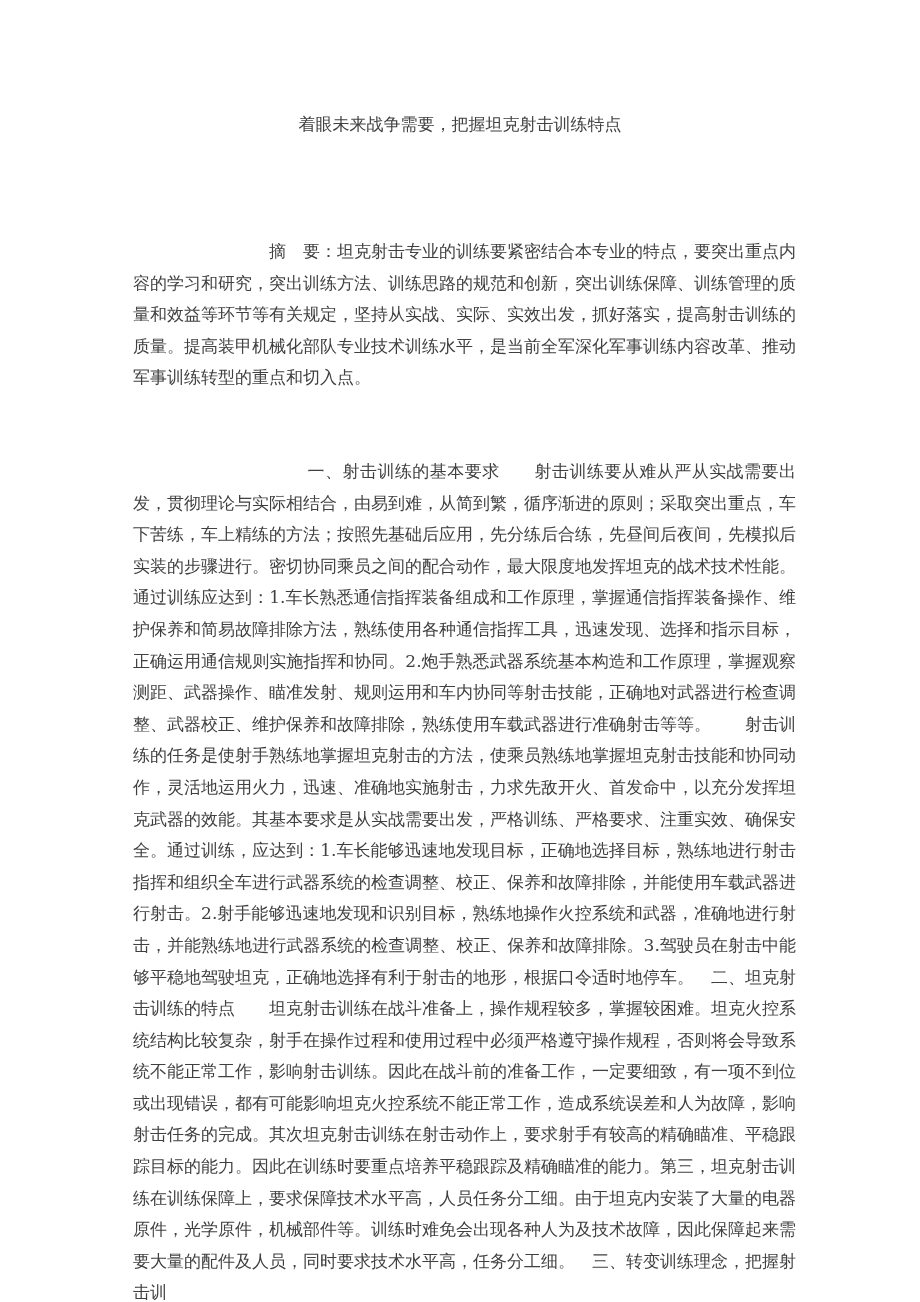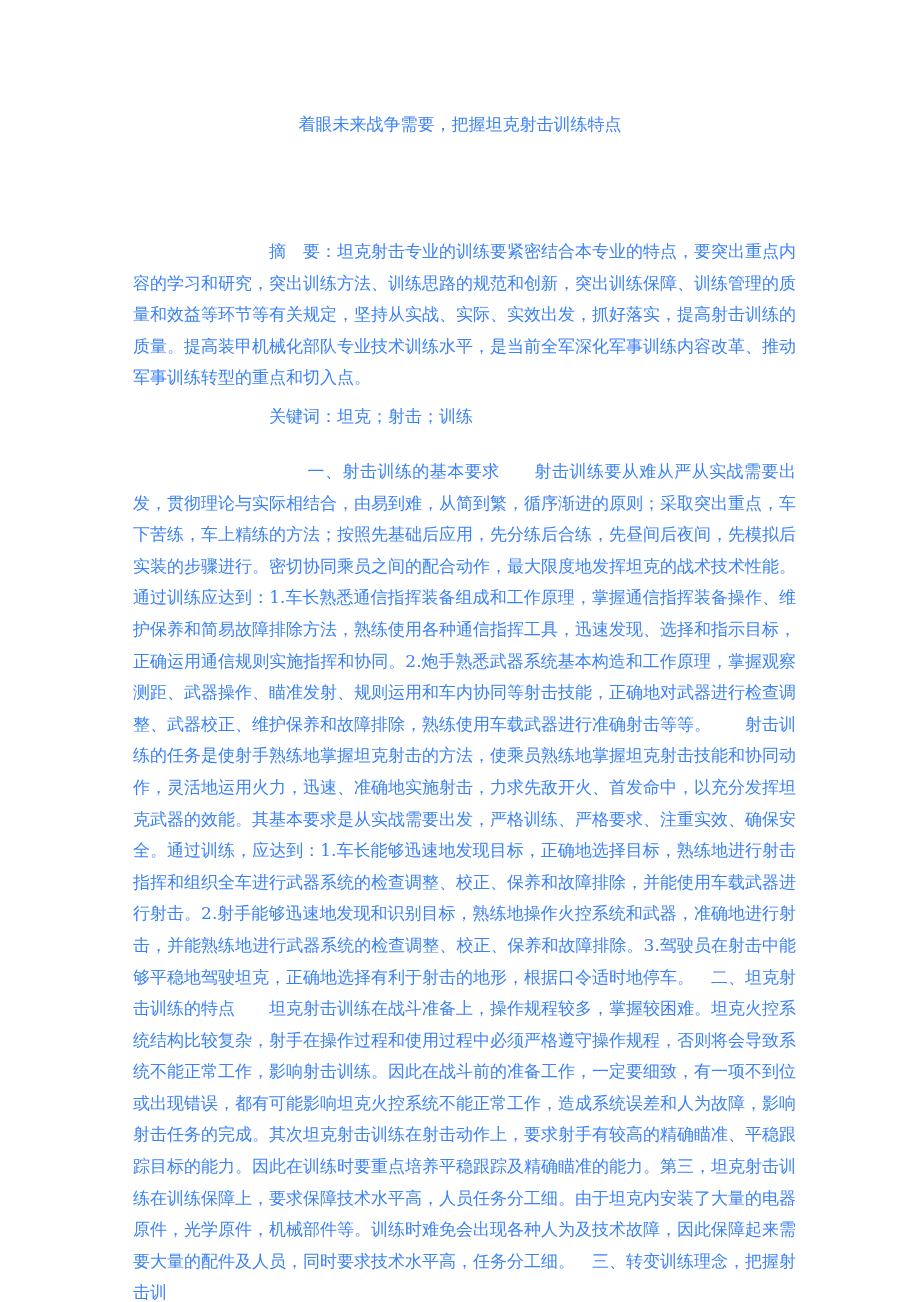--- a/index.html
+++ b/index.html
@@ -7,21 +7,21 @@
     padding: 0;
     background: #ffffff;
   }
   .page {
     position: relative;
     width: 920px;
     height: 1302px;
     background: #ffffff;
     overflow: hidden;
     font-family: "DejaVu Serif", "Liberation Serif", serif;
-    color: #3b82f6;
+    color: #404040;
   }
   .doc-title {
     position: absolute;
     top: 111px;
     left: 0;
     width: 920px;
     text-align: center;
     font-size: 17px;
     line-height: 26px;
   }
@@ -40,16 +40,15 @@
   .body-block { top: 456px; }
 </style>
 </head>
 <body>
 
 <div class="page">
   <div class="doc-title">着眼未来战争需要，把握坦克射击训练特点</div>
 
   <div class="text-block abstract-block">　　　　　　　　摘　要：坦克射击专业的训练要紧密结合本专业的特点，要突出重点内容的学习和研究，突出训练方法、训练思路的规范和创新，突出训练保障、训练管理的质量和效益等环节等有关规定，坚持从实战、实际、实效出发，抓好落实，提高射击训练的质量。提高装甲机械化部队专业技术训练水平，是当前全军深化军事训练内容改革、推动军事训练转型的重点和切入点。</div>
 
-  <div class="text-block keywords-block">　　　　　　　　关键词：坦克；射击；训练</div>
 
   <div class="text-block body-block">　　　　　　　　　　一、射击训练的基本要求　　射击训练要从难从严从实战需要出发，贯彻理论与实际相结合，由易到难，从简到繁，循序渐进的原则；采取突出重点，车下苦练，车上精练的方法；按照先基础后应用，先分练后合练，先昼间后夜间，先模拟后实装的步骤进行。密切协同乘员之间的配合动作，最大限度地发挥坦克的战术技术性能。通过训练应达到：1.车长熟悉通信指挥装备组成和工作原理，掌握通信指挥装备操作、维护保养和简易故障排除方法，熟练使用各种通信指挥工具，迅速发现、选择和指示目标，正确运用通信规则实施指挥和协同。2.炮手熟悉武器系统基本构造和工作原理，掌握观察测距、武器操作、瞄准发射、规则运用和车内协同等射击技能，正确地对武器进行检查调整、武器校正、维护保养和故障排除，熟练使用车载武器进行准确射击等等。　　射击训练的任务是使射手熟练地掌握坦克射击的方法，使乘员熟练地掌握坦克射击技能和协同动作，灵活地运用火力，迅速、准确地实施射击，力求先敌开火、首发命中，以充分发挥坦克武器的效能。其基本要求是从实战需要出发，严格训练、严格要求、注重实效、确保安全。通过训练，应达到：1.车长能够迅速地发现目标，正确地选择目标，熟练地进行射击指挥和组织全车进行武器系统的检查调整、校正、保养和故障排除，并能使用车载武器进行射击。2.射手能够迅速地发现和识别目标，熟练地操作火控系统和武器，准确地进行射击，并能熟练地进行武器系统的检查调整、校正、保养和故障排除。3.驾驶员在射击中能够平稳地驾驶坦克，正确地选择有利于射击的地形，根据口令适时地停车。　二、坦克射击训练的特点　　坦克射击训练在战斗准备上，操作规程较多，掌握较困难。坦克火控系统结构比较复杂，射手在操作过程和使用过程中必须严格遵守操作规程，否则将会导致系统不能正常工作，影响射击训练。因此在战斗前的准备工作，一定要细致，有一项不到位或出现错误，都有可能影响坦克火控系统不能正常工作，造成系统误差和人为故障，影响射击任务的完成。其次坦克射击训练在射击动作上，要求射手有较高的精确瞄准、平稳跟踪目标的能力。因此在训练时要重点培养平稳跟踪及精确瞄准的能力。第三，坦克射击训练在训练保障上，要求保障技术水平高，人员任务分工细。由于坦克内安装了大量的电器原件，光学原件，机械部件等。训练时难免会出现各种人为及技术故障，因此保障起来需要大量的配件及人员，同时要求技术水平高，任务分工细。　三、转变训练理念，把握射击训</div>
 </div>
 
 </body></html>

